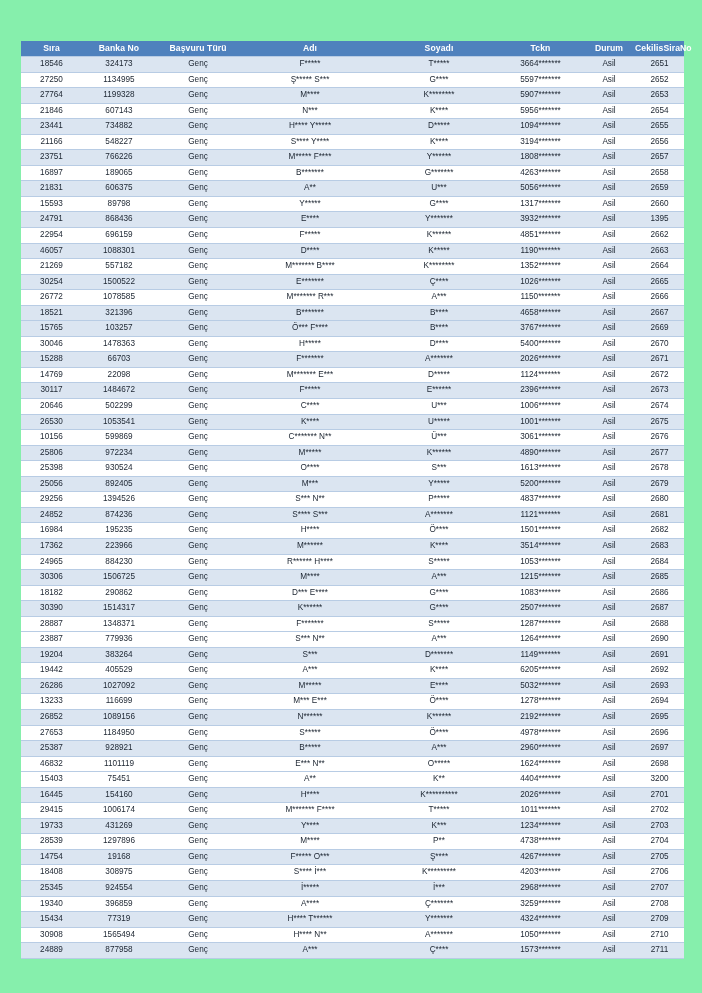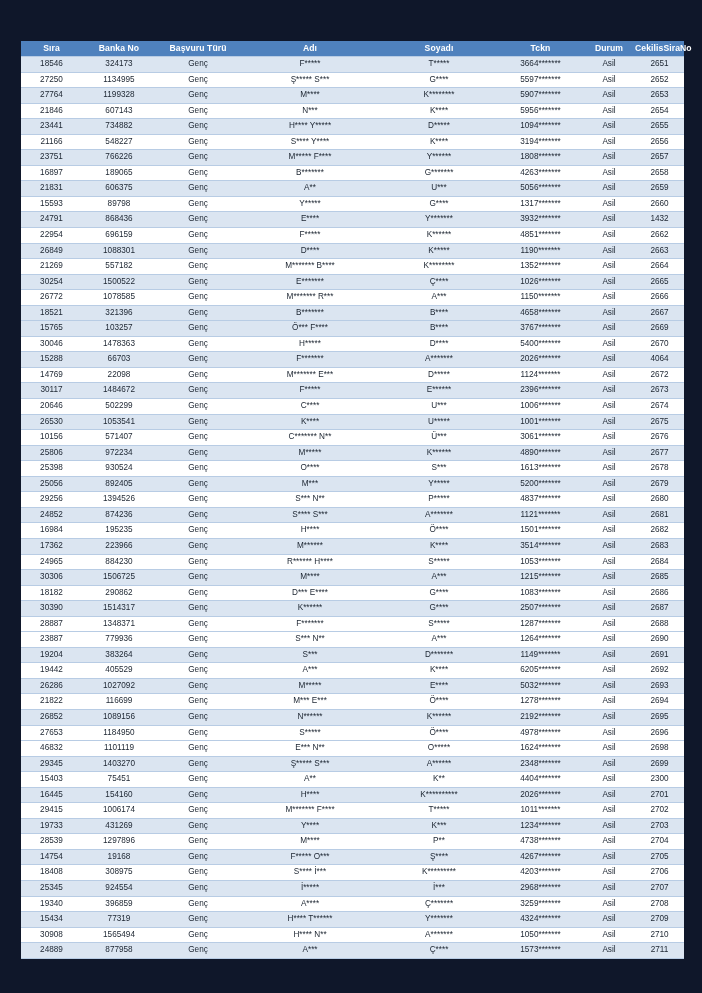--- a/index.html
+++ b/index.html
@@ -10,21 +10,21 @@
   body {
     width: 702px;
     height: 993px;
     font-family: "Liberation Sans", sans-serif;
     -webkit-font-smoothing: antialiased;
   }
   #page {
     position: relative;
     width: 702px;
     height: 993px;
-    background: #0f172a;
+    background: #86efac;
     overflow: hidden;
   }
   #table-wrap {
     position: absolute;
     left: 21px;
     top: 41px;
     width: 663px;
   }
   table.grid {
     border-collapse: collapse;
@@ -216,34 +216,34 @@
             <td class="col-cekilis_sira_no">2660</td>
           </tr>
           <tr class="odd">
             <td class="col-sira">24791</td>
             <td class="col-banka_no">868436</td>
             <td class="col-basvuru_turu">Genç</td>
             <td class="col-adi">E****</td>
             <td class="col-soyadi">Y*******</td>
             <td class="col-tckn">3932*******</td>
             <td class="col-durum">Asil</td>
-            <td class="col-cekilis_sira_no">1432</td>
+            <td class="col-cekilis_sira_no">1395</td>
           </tr>
           <tr class="even">
             <td class="col-sira">22954</td>
             <td class="col-banka_no">696159</td>
             <td class="col-basvuru_turu">Genç</td>
             <td class="col-adi">F*****</td>
             <td class="col-soyadi">K******</td>
             <td class="col-tckn">4851*******</td>
             <td class="col-durum">Asil</td>
             <td class="col-cekilis_sira_no">2662</td>
           </tr>
           <tr class="odd">
-            <td class="col-sira">26849</td>
+            <td class="col-sira">46057</td>
             <td class="col-banka_no">1088301</td>
             <td class="col-basvuru_turu">Genç</td>
             <td class="col-adi">D****</td>
             <td class="col-soyadi">K*****</td>
             <td class="col-tckn">1190*******</td>
             <td class="col-durum">Asil</td>
             <td class="col-cekilis_sira_no">2663</td>
           </tr>
           <tr class="even">
             <td class="col-sira">21269</td>
@@ -306,21 +306,21 @@
             <td class="col-cekilis_sira_no">2670</td>
           </tr>
           <tr class="odd">
             <td class="col-sira">15288</td>
             <td class="col-banka_no">66703</td>
             <td class="col-basvuru_turu">Genç</td>
             <td class="col-adi">F*******</td>
             <td class="col-soyadi">A*******</td>
             <td class="col-tckn">2026*******</td>
             <td class="col-durum">Asil</td>
-            <td class="col-cekilis_sira_no">4064</td>
+            <td class="col-cekilis_sira_no">2671</td>
           </tr>
           <tr class="even">
             <td class="col-sira">14769</td>
             <td class="col-banka_no">22098</td>
             <td class="col-basvuru_turu">Genç</td>
             <td class="col-adi">M******* E***</td>
             <td class="col-soyadi">D*****</td>
             <td class="col-tckn">1124*******</td>
             <td class="col-durum">Asil</td>
             <td class="col-cekilis_sira_no">2672</td>
@@ -350,21 +350,21 @@
             <td class="col-banka_no">1053541</td>
             <td class="col-basvuru_turu">Genç</td>
             <td class="col-adi">K****</td>
             <td class="col-soyadi">U*****</td>
             <td class="col-tckn">1001*******</td>
             <td class="col-durum">Asil</td>
             <td class="col-cekilis_sira_no">2675</td>
           </tr>
           <tr class="even">
             <td class="col-sira">10156</td>
-            <td class="col-banka_no">571407</td>
+            <td class="col-banka_no">599869</td>
             <td class="col-basvuru_turu">Genç</td>
             <td class="col-adi">C******* N**</td>
             <td class="col-soyadi">Ü***</td>
             <td class="col-tckn">3061*******</td>
             <td class="col-durum">Asil</td>
             <td class="col-cekilis_sira_no">2676</td>
           </tr>
           <tr class="odd">
             <td class="col-sira">25806</td>
             <td class="col-banka_no">972234</td>
@@ -519,21 +519,21 @@
             <td class="col-sira">26286</td>
             <td class="col-banka_no">1027092</td>
             <td class="col-basvuru_turu">Genç</td>
             <td class="col-adi">M*****</td>
             <td class="col-soyadi">E****</td>
             <td class="col-tckn">5032*******</td>
             <td class="col-durum">Asil</td>
             <td class="col-cekilis_sira_no">2693</td>
           </tr>
           <tr class="even">
-            <td class="col-sira">21822</td>
+            <td class="col-sira">13233</td>
             <td class="col-banka_no">116699</td>
             <td class="col-basvuru_turu">Genç</td>
             <td class="col-adi">M*** E***</td>
             <td class="col-soyadi">Ö****</td>
             <td class="col-tckn">1278*******</td>
             <td class="col-durum">Asil</td>
             <td class="col-cekilis_sira_no">2694</td>
           </tr>
           <tr class="odd">
             <td class="col-sira">26852</td>
@@ -548,49 +548,49 @@
           <tr class="even">
             <td class="col-sira">27653</td>
             <td class="col-banka_no">1184950</td>
             <td class="col-basvuru_turu">Genç</td>
             <td class="col-adi">S*****</td>
             <td class="col-soyadi">Ö****</td>
             <td class="col-tckn">4978*******</td>
             <td class="col-durum">Asil</td>
             <td class="col-cekilis_sira_no">2696</td>
           </tr>
+          <tr class="odd">
+            <td class="col-sira">25387</td>
+            <td class="col-banka_no">928921</td>
+            <td class="col-basvuru_turu">Genç</td>
+            <td class="col-adi">B*****</td>
+            <td class="col-soyadi">A***</td>
+            <td class="col-tckn">2960*******</td>
+            <td class="col-durum">Asil</td>
+            <td class="col-cekilis_sira_no">2697</td>
+          </tr>
           <tr class="even">
             <td class="col-sira">46832</td>
             <td class="col-banka_no">1101119</td>
             <td class="col-basvuru_turu">Genç</td>
             <td class="col-adi">E*** N**</td>
             <td class="col-soyadi">O*****</td>
             <td class="col-tckn">1624*******</td>
             <td class="col-durum">Asil</td>
             <td class="col-cekilis_sira_no">2698</td>
           </tr>
-          <tr class="odd">
-            <td class="col-sira">29345</td>
-            <td class="col-banka_no">1403270</td>
-            <td class="col-basvuru_turu">Genç</td>
-            <td class="col-adi">Ş***** S***</td>
-            <td class="col-soyadi">A******</td>
-            <td class="col-tckn">2348*******</td>
-            <td class="col-durum">Asil</td>
-            <td class="col-cekilis_sira_no">2699</td>
-          </tr>
           <tr class="even">
             <td class="col-sira">15403</td>
             <td class="col-banka_no">75451</td>
             <td class="col-basvuru_turu">Genç</td>
             <td class="col-adi">A**</td>
             <td class="col-soyadi">K**</td>
             <td class="col-tckn">4404*******</td>
             <td class="col-durum">Asil</td>
-            <td class="col-cekilis_sira_no">2300</td>
+            <td class="col-cekilis_sira_no">3200</td>
           </tr>
           <tr class="odd">
             <td class="col-sira">16445</td>
             <td class="col-banka_no">154160</td>
             <td class="col-basvuru_turu">Genç</td>
             <td class="col-adi">H****</td>
             <td class="col-soyadi">K**********</td>
             <td class="col-tckn">2026*******</td>
             <td class="col-durum">Asil</td>
             <td class="col-cekilis_sira_no">2701</td>

